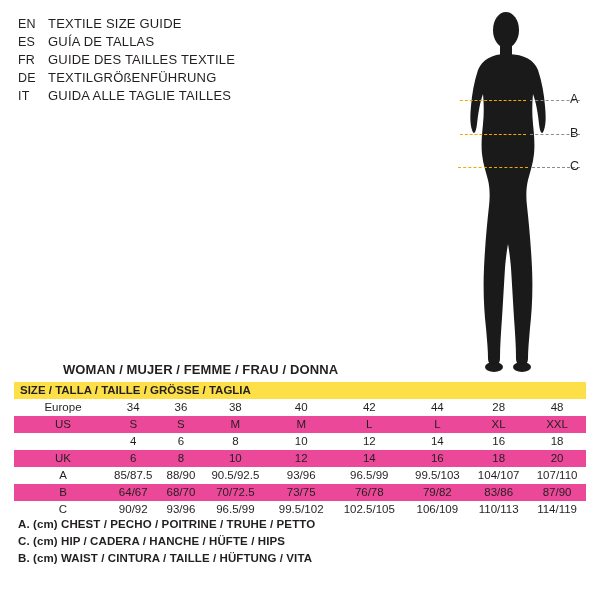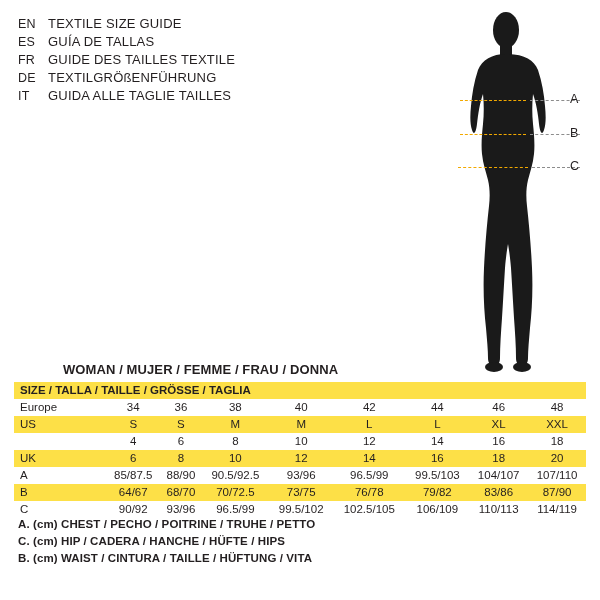--- a/index.html
+++ b/index.html
@@ -90,28 +90,28 @@
   }
   .size-table td, .size-table th {
     padding: 0;
     height: 17px;
     line-height: 17px;
     text-align: center;
     font-weight: normal;
     white-space: nowrap;
   }
   .size-table .row-head {
-    text-align: left;
+    text-align: center;
     padding-left: 6px;
     width: 86px;
     margin-left: 17px;
   }
   .r-grey { background: #fde047; }
   .r-light { background: #ffffff; }
-  .r-mid { background: #fde047; }
+  .r-mid { background: #ec4899; }
   .hdr-row td {
     font-weight: bold;
     font-size: 11.5px;
     text-align: left;
     padding-left: 6px;
   }
 
   
   .footnotes {
     position: absolute;
@@ -225,21 +225,21 @@
       <td colspan="9">SIZE / TALLA / TAILLE / GRÖSSE / TAGLIA</td>
     </tr>
     <tr class="r-light">
       <td class="row-head">Europe</td>
       <td>34</td>
       <td>36</td>
       <td>38</td>
       <td>40</td>
       <td>42</td>
       <td>44</td>
-      <td>46</td>
+      <td>28</td>
       <td>48</td>
     </tr>
     <tr class="r-mid">
       <td class="row-head">US</td>
       <td>S</td>
       <td>S</td>
       <td>M</td>
       <td>M</td>
       <td>L</td>
       <td>L</td>

